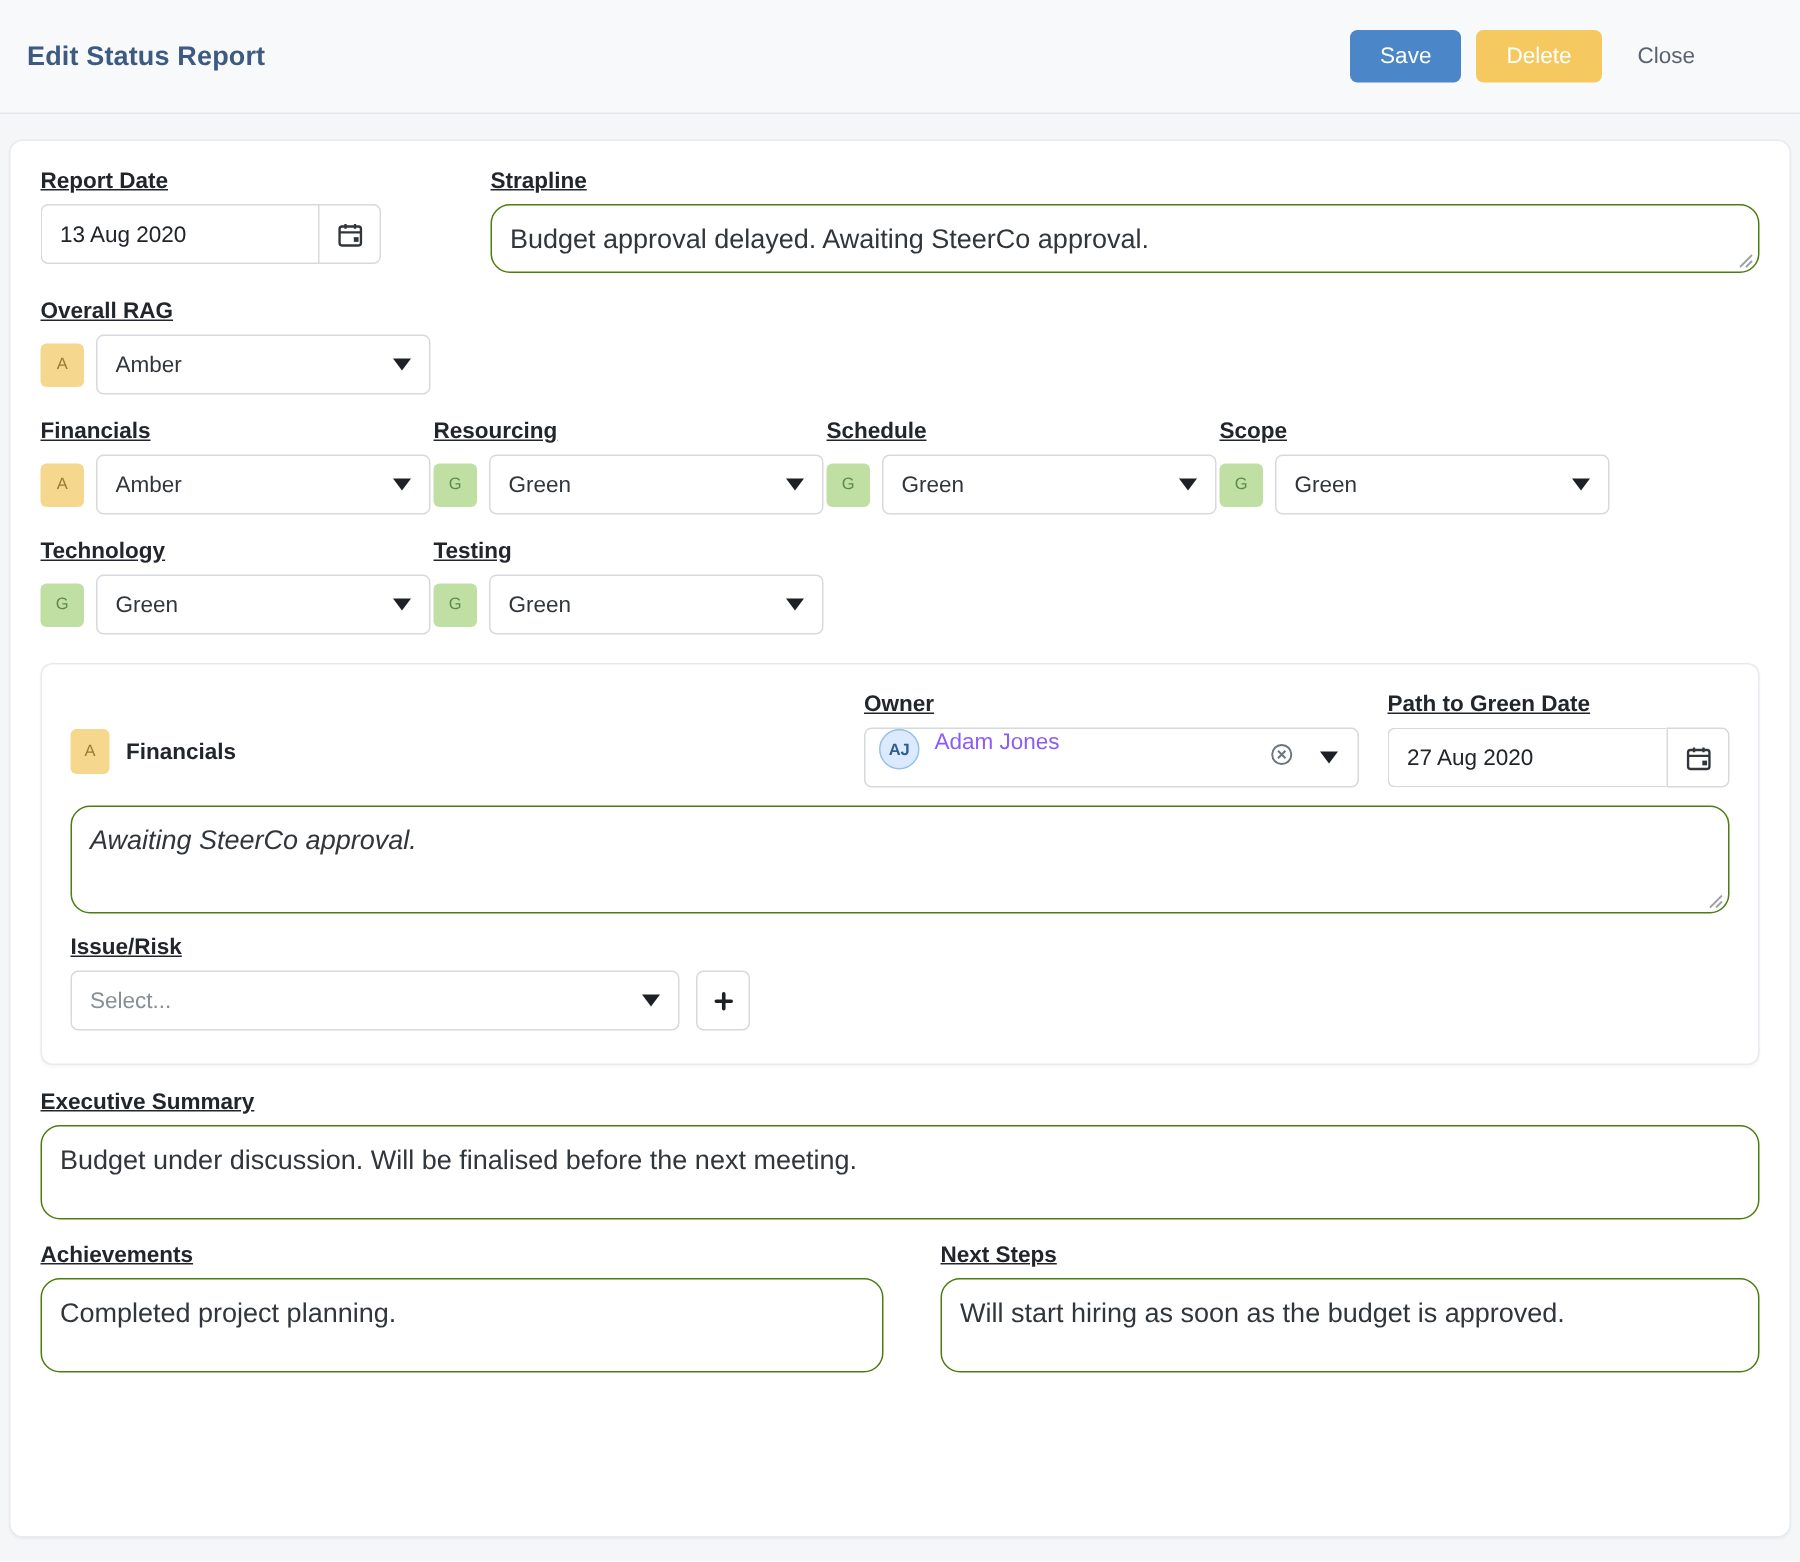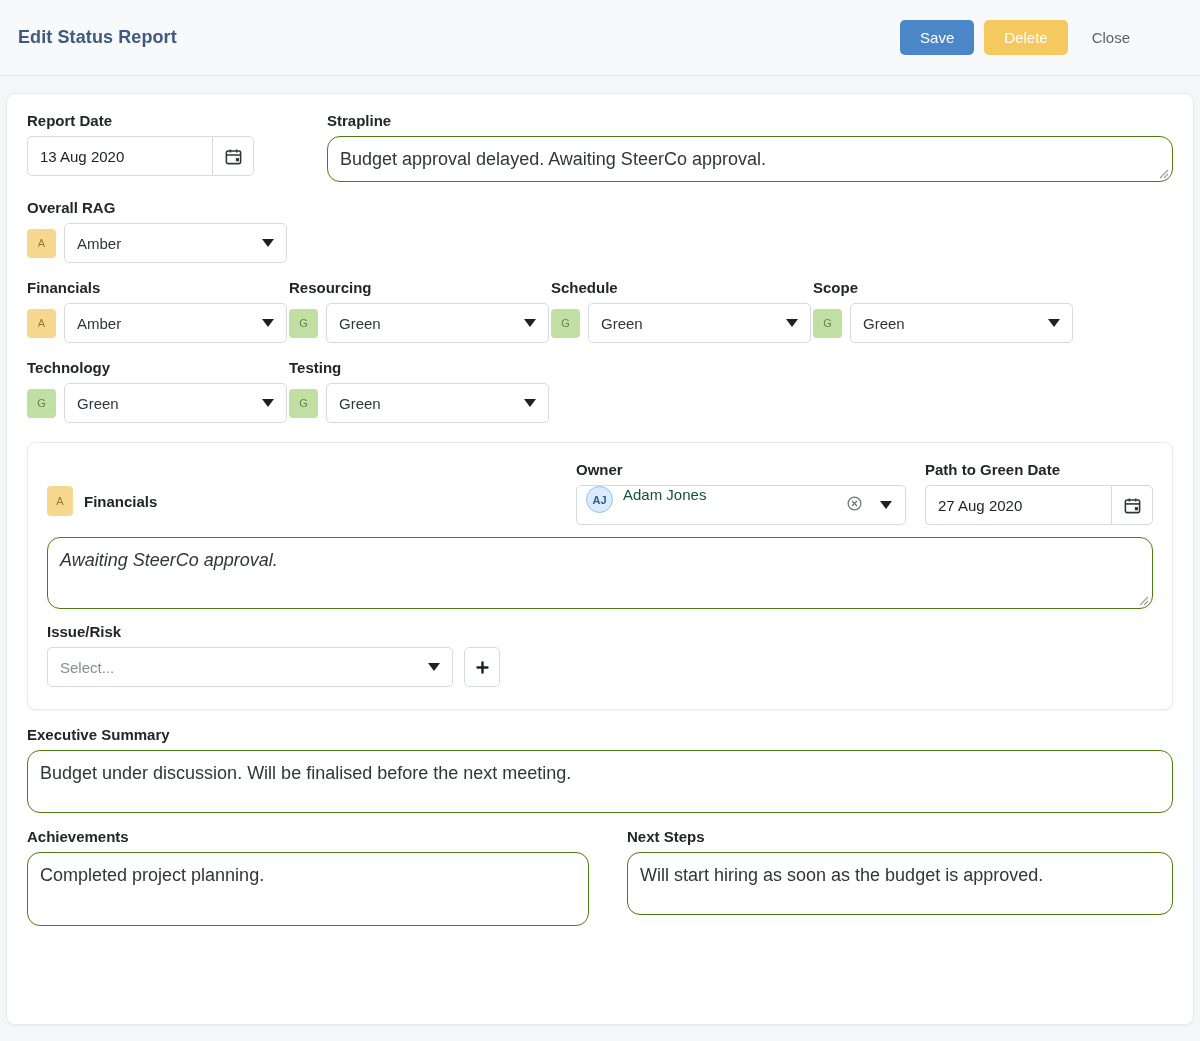--- a/index.html
+++ b/index.html
@@ -44,21 +44,21 @@
     border:1px solid #e7eaee;
     border-radius:9px;
     box-shadow:0 1px 2px rgba(16,24,40,.05);
     padding:18px 20px 20px 20px;
     height:932px;
     overflow:hidden;
   }
 
   .lbl {
     font-size:15px; font-weight:bold; color:#22262b;
-    display:block; margin-bottom:7px;
+    display:block; margin-bottom:7px;text-decoration:underline;
   }
 
   
   .ctl {
     background:#fff;
     border:1px solid #d6dade;
     border-radius:5px;
     height:40px;
     display:flex; align-items:center;
     font-size:15px; color:#31363b;
@@ -131,21 +131,21 @@
     background:#fff; border:1px solid #d6dade; border-radius:5px;
     height:40px; width:330px; padding-left:9px;
   }
   .avatar {
     width:27px; height:27px; border-radius:50%;
     background:#dbeafe; border:1.5px solid #93c1ea;
     color:#2e5f8a; font-size:11px; font-weight:bold;
     display:flex; align-items:center; justify-content:center;
     flex:none;
   }
-  .owner .name { padding-left:10px; color:#14532d; font-size:15px; }
+  .owner .name { padding-left:10px; color:#8b5cf6; font-size:15px; }
   .owner .clear { position:absolute; right:42px; top:50%; transform:translateY(-50%); cursor:pointer; }
   .owner .caret2 {
     position:absolute; right:13px; top:50%; transform:translateY(-50%);
     width:0; height:0;
     border-left:6px solid transparent; border-right:6px solid transparent;
     border-top:8px solid #1d2125;
   }
 
   .plus-btn {
     width:36px; height:40px;
@@ -344,21 +344,21 @@
   <div style="margin-top:16px;">
     <span class="lbl">Executive Summary</span>
     <div class="ta" style="height:63px;">
       <span>Budget under discussion. Will be finalised before the next meeting.</span>
     </div>
   </div>
 
   <div class="bottom-grid" style="margin-top:15px;">
     <div style="width:562px;">
       <span class="lbl">Achievements</span>
-      <div class="ta" style="height:74px;">
+      <div class="ta" style="height:63px;">
         <span>Completed project planning.</span>
       </div>
     </div>
     <div style="flex:1;">
       <span class="lbl">Next Steps</span>
       <div class="ta" style="height:63px;">
         <span>Will start hiring as soon as the budget is approved.</span>
       </div>
     </div>
   </div>

